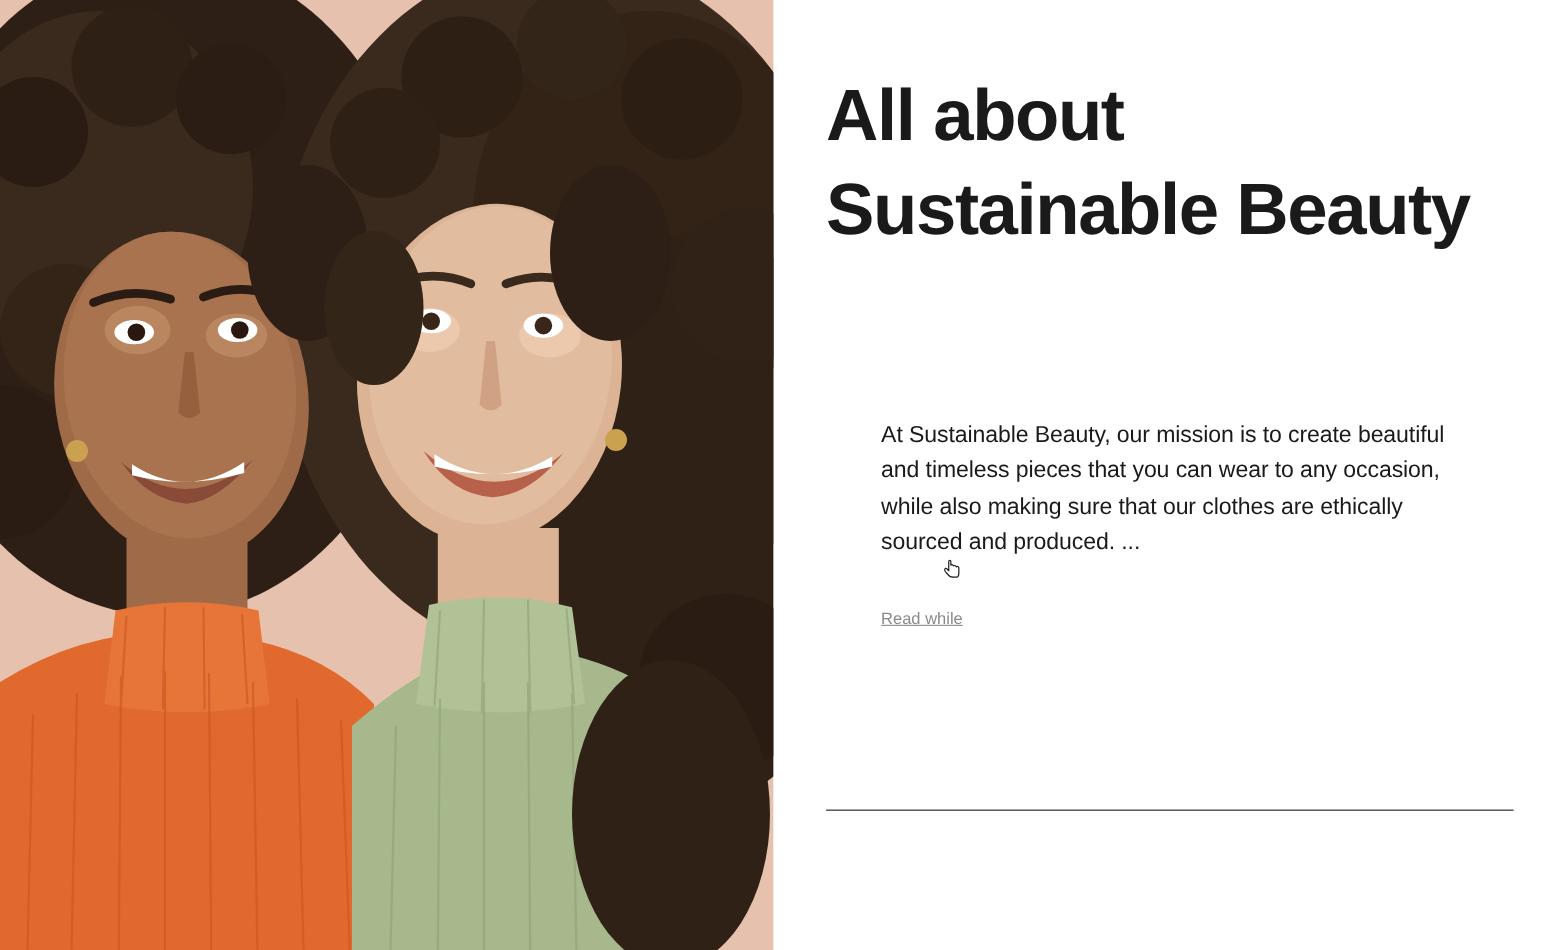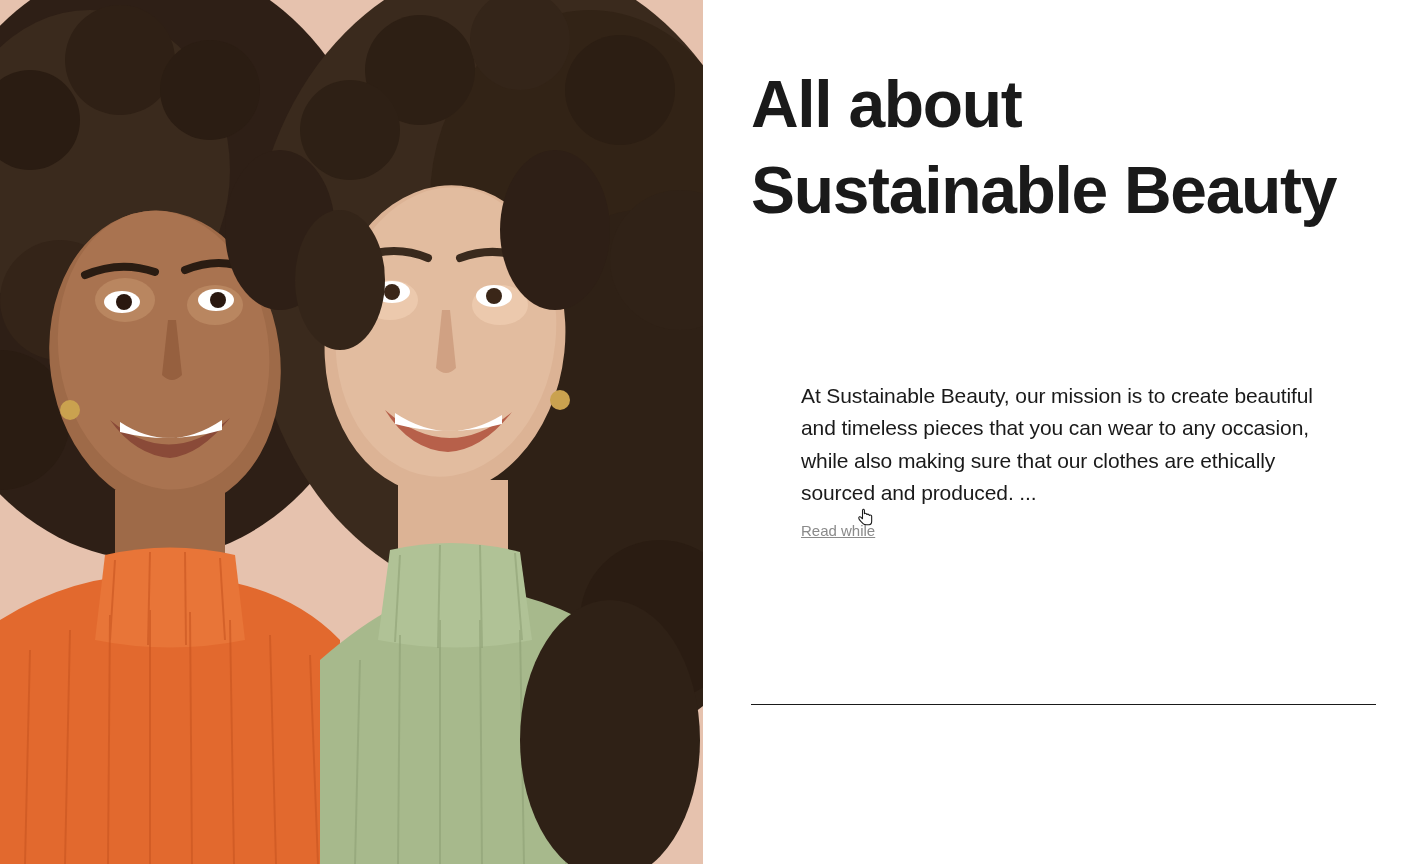--- a/index.html
+++ b/index.html
@@ -49,21 +49,21 @@
     }
     .body-section {
       padding-left: 50px;
       padding-right: 30px;
     }
     .body-text {
       font-size: 21px;
       line-height: 1.55;
       color: #1a1a1a;
       letter-spacing: -0.005em;
-      margin-bottom: 12px;
+      margin-bottom: 44px;
     }
     .read-more {
       font-size: 15px;
       color: #8a8a8a;
       text-decoration: underline;
       cursor: pointer;
       display: inline-block;
       position: relative;
     }
     .cursor-icon {

